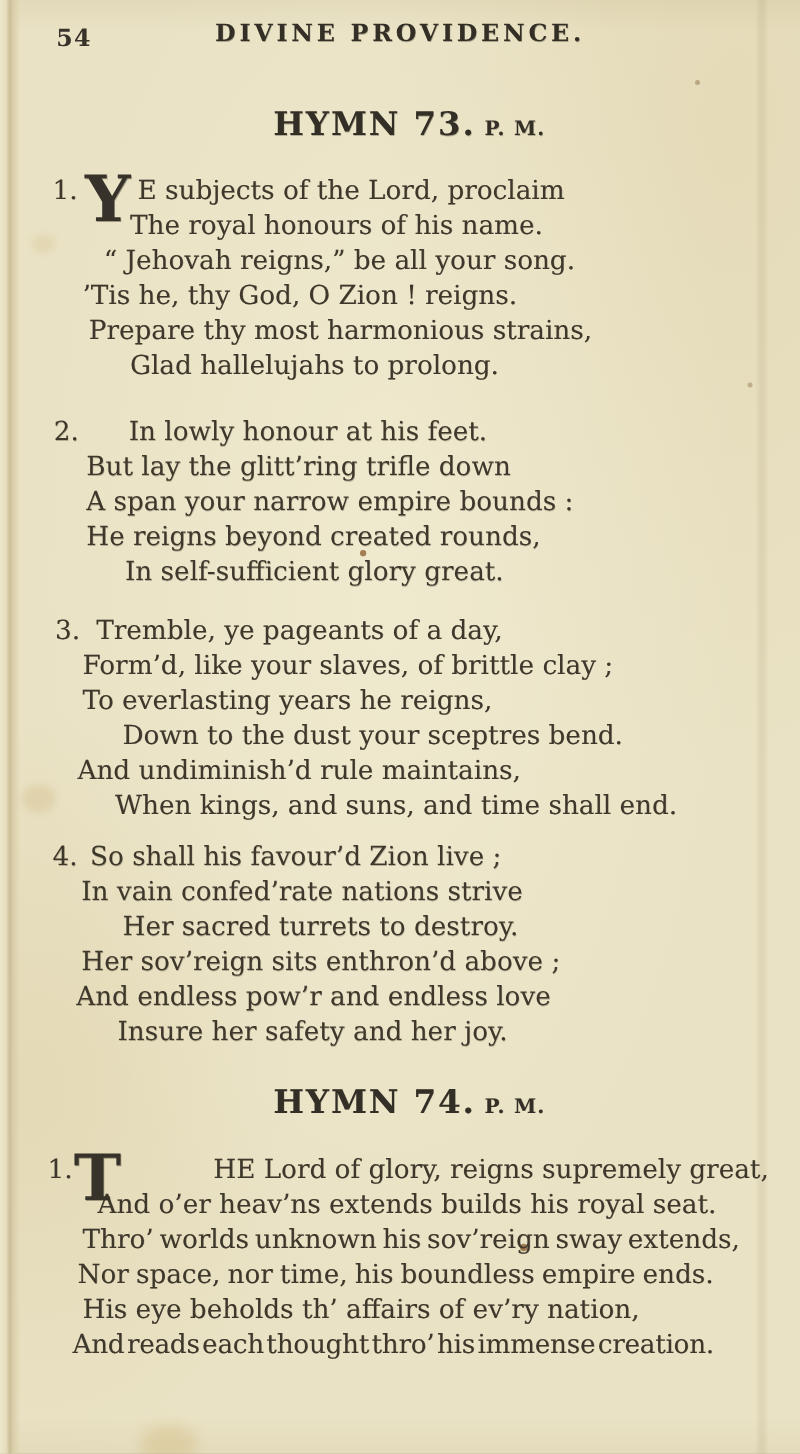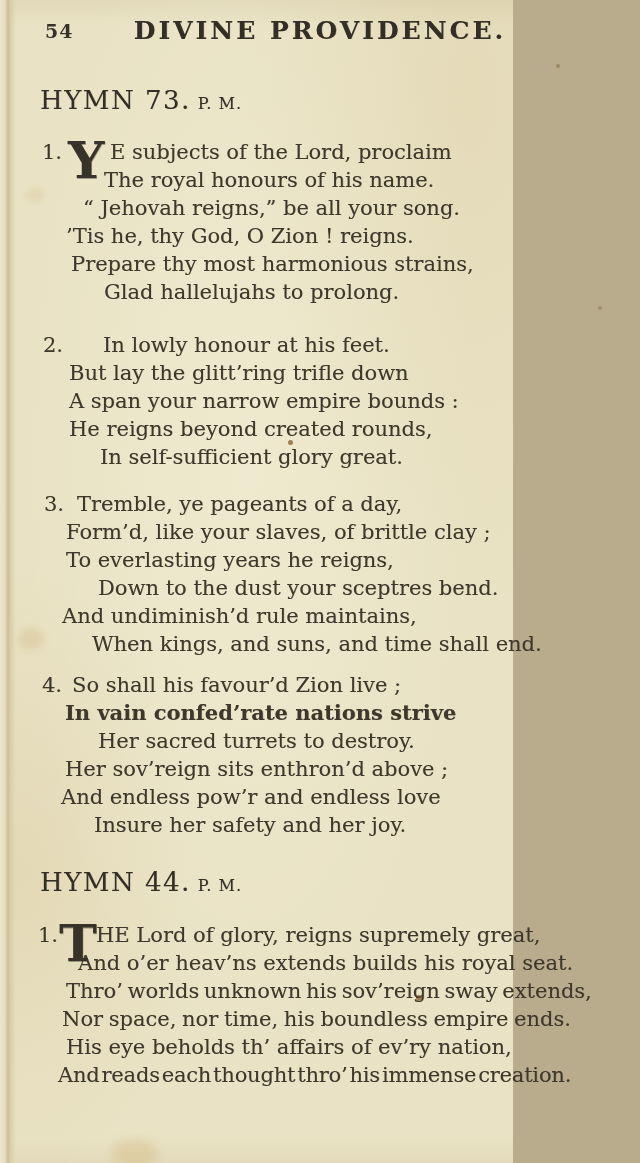--- a/index.html
+++ b/index.html
@@ -2,46 +2,46 @@
 <html><head>
 <meta charset="utf-8">
 <style>
   html,body{margin:0;padding:0;}
   body{
     width:640px;height:1163px;overflow:hidden;
     font-family:"DejaVu Serif","Liberation Serif",serif;
     background:#b8ac8c;
   }
   .page{
-    position:relative;width:513px;height:1163px;
+    position:relative;width:640px;height:1163px;
     background-color:#e9e2c4;
     background-image:
       linear-gradient(90deg, #ece6cb 0px, #e6ddbc 5px, #c9bd96 8px, #d8cda8 10px, rgba(233,226,196,0) 16px),
       linear-gradient(90deg, rgba(0,0,0,0) 0 604px, rgba(130,110,65,0.10) 608px 611px, rgba(0,0,0,0) 615px),
       linear-gradient(180deg, rgba(160,140,90,0.10) 0, rgba(160,140,90,0) 26px),
       linear-gradient(0deg, rgba(160,140,90,0.08) 0, rgba(160,140,90,0) 30px),
       radial-gradient(ellipse at 48% 40%, rgba(255,252,235,0.28), rgba(255,252,235,0) 62%),
       radial-gradient(ellipse at 92% 8%, rgba(190,155,85,0.10), rgba(190,155,85,0) 35%),
       radial-gradient(ellipse at 4% 75%, rgba(190,155,85,0.12), rgba(190,155,85,0) 25%);
     color:#3e382c;
   }
   .stain{position:absolute;border-radius:50%;pointer-events:none;}
   .header-row{position:absolute;top:16px;left:0;width:640px;height:30px;}
   .page-num{
     position:absolute;left:45px;top:4px;
     font-size:19px;font-weight:bold;letter-spacing:1px;color:#37322a;
   }
   .running-title{
     display:block;text-align:center;
-    font-size:25px;font-weight:bold;letter-spacing:3px;color:#332f26;
+    font-size:19px;font-weight:bold;letter-spacing:3px;color:#332f26;
     text-shadow:0.4px 0.4px 0 rgba(50,45,30,0.35);
   }
   .content{position:absolute;top:60px;left:40px;width:575px;}
   .hymn-heading{
-    margin:0;text-align:left;font-weight:normal;color:#332f26;
+    margin:0;text-align:center;font-weight:bold;color:#332f26;
     text-shadow:0.4px 0.4px 0 rgba(50,45,30,0.3);
   }
   .hymn-heading .hnum{font-size:26px;letter-spacing:1.5px;}
   .hymn-heading .meter{font-size:16px;letter-spacing:1px;margin-left:7px;}
   .hh-73{margin-top:25px;}
   .hh-74{margin-top:28px;}
   .verse{position:relative;font-size:21px;line-height:28px;
     text-shadow:0.35px 0.45px 0 rgba(60,50,30,0.3);}
   .v-m1{margin-top:23px;}
   .v-m2{margin-top:25px;}
@@ -105,35 +105,35 @@
       <div class="line" style="padding-left:26px;">Form’d, like your slaves, of brittle clay ;</div>
       <div class="line" style="padding-left:26px;">To everlasting years he reigns,</div>
       <div class="line" style="padding-left:58px;">Down to the dust your sceptres bend.</div>
       <div class="line" style="padding-left:22px;">And undiminish’d rule maintains,</div>
       <div class="line" style="padding-left:52px;">When kings, and suns, and time shall end.</div>
     </div>
 
     <div class="verse v-m4">
       <span class="vnum" style="left:2px;">4.</span>
       <div class="line" style="padding-left:32px;">So shall his favour’d Zion live ;</div>
-      <div class="line" style="padding-left:25px;font-weight:bold;">In vain confed’rate nations strive</div>
+      <div class="line" style="padding-left:25px;">In vain confed’rate nations strive</div>
       <div class="line" style="padding-left:58px;">Her sacred turrets to destroy.</div>
       <div class="line" style="padding-left:25px;">Her sov’reign sits enthron’d above ;</div>
       <div class="line" style="padding-left:21px;">And endless pow’r and endless love</div>
       <div class="line" style="padding-left:54px;">Insure her safety and her joy.</div>
     </div>
 
     <h2 class="hymn-heading hh-74">
-      <span class="hnum">HYMN 44.</span><span class="meter">P. M.</span>
+      <span class="hnum">HYMN 74.</span><span class="meter">P. M.</span>
     </h2>
 
     <div class="verse v-m5">
       <span class="vnum" style="left:-2px;">1.</span>
       <span class="dropcap" style="left:19px;">T</span>
-      <div class="line" style="padding-left:56px;">HE Lord of glory, reigns supremely great,</div>
+      <div class="line" style="padding-left:56px;text-align:right;">HE Lord of glory, reigns supremely great,</div>
       <div class="line" style="padding-left:38px;">And o’er heav’ns extends builds his royal seat.</div>
       <div class="line" style="padding-left:26px;word-spacing:-2px;">Thro’ worlds unknown his sov’reign sway extends,</div>
       <div class="line" style="padding-left:22px;word-spacing:-1px;">Nor space, nor time, his boundless empire ends.</div>
       <div class="line" style="padding-left:26px;">His eye beholds th’ affairs of ev’ry nation,</div>
       <div class="line" style="padding-left:18px;word-spacing:-4.5px;letter-spacing:-0.2px;">And reads each thought thro’ his immense creation.</div>
     </div>
 
   </div>
 </div>
 

